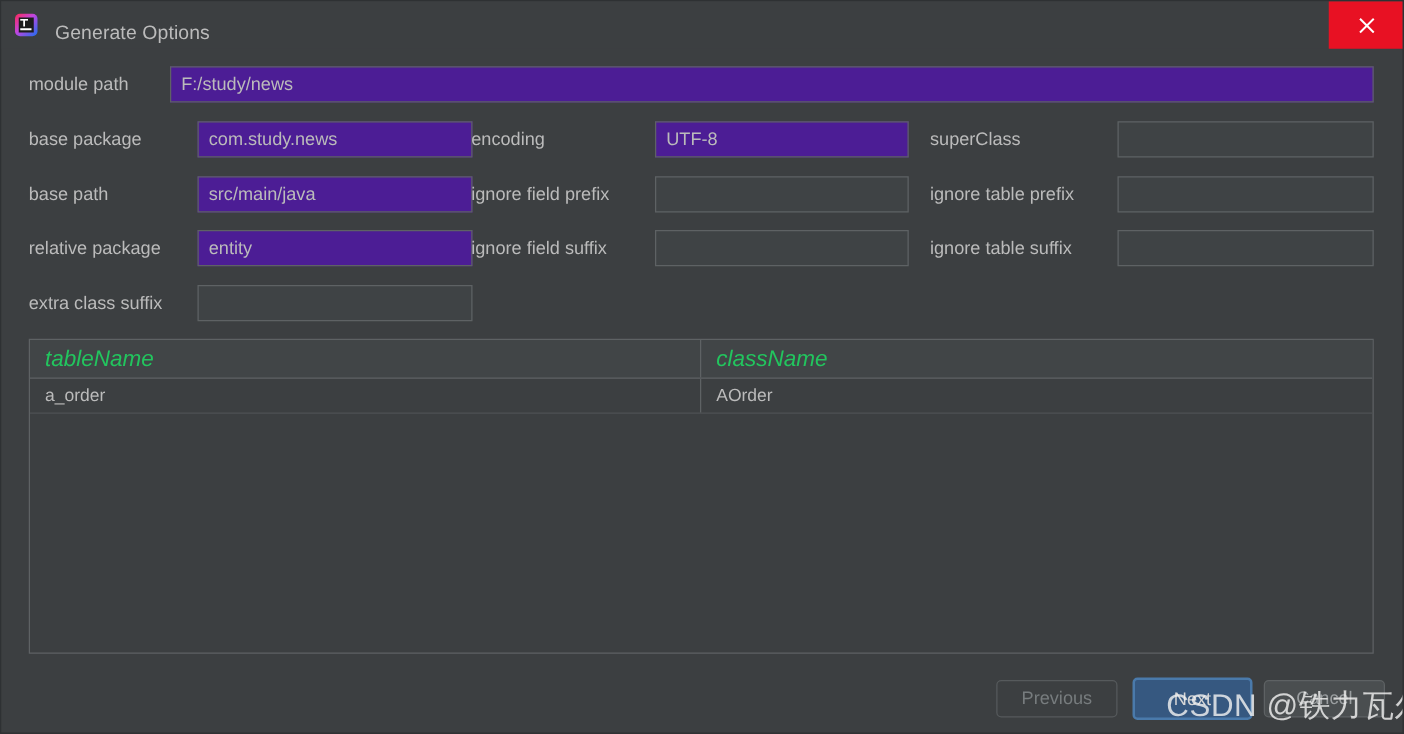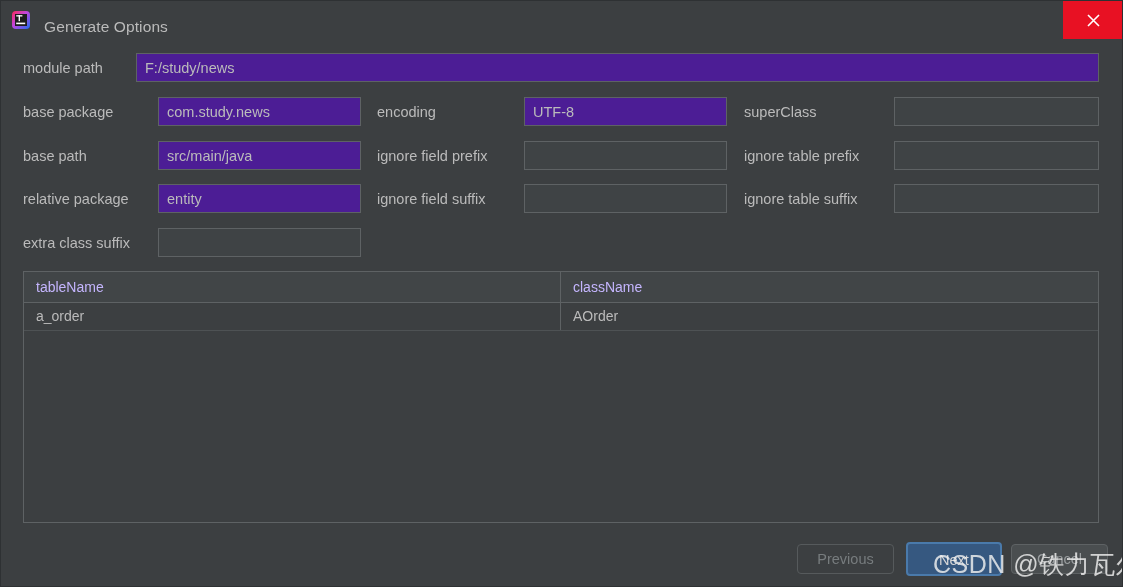--- a/index.html
+++ b/index.html
@@ -85,21 +85,21 @@
     padding: 0 0 0 8px;
     line-height: 27px;
     outline: none;
     overflow: hidden;
     white-space: nowrap;
   }
   .field.empty { background: #3f4345; }
 
   
   .c1-lbl { left: 22px;  }
-  .c1-fld { left: 157px; width: 203px; }
+  .c1-fld { left: 157px; width: 220px; }
   .c2-lbl { left: 376px; }
   .c2-fld { left: 523px; width: 203px; }
   .c3-lbl { left: 743px; }
   .c3-fld { left: 893px; width: 205px; }
 
   .wide-lbl { left: 22px; }
   .wide-fld { left: 135px; width: 963px; }
 
   
   .table-wrap {
@@ -114,27 +114,28 @@
     overflow: hidden;
   }
   .thead {
     display: flex;
     height: 31px;
     background: #414547;
     border-bottom: 1px solid #5e6264;
     box-sizing: border-box;
   }
   .th {
-    font-size: 14px;
-    color: #c4b5fd;
+    font-size: 18px;
+    color: #22c55e;
     line-height: 30px;
     padding-left: 12px;
     box-sizing: border-box;
     overflow: hidden;
     white-space: nowrap;
+    font-style: italic;
   }
   .th.col0, .td.col0 { width: 537px; border-right: 1px solid #5e6264; }
   .th.col1, .td.col1 { width: 537px; }
   .trow {
     display: flex;
     height: 28px;
     border-bottom: 1px solid #4e5254;
     box-sizing: border-box;
   }
   .td {

